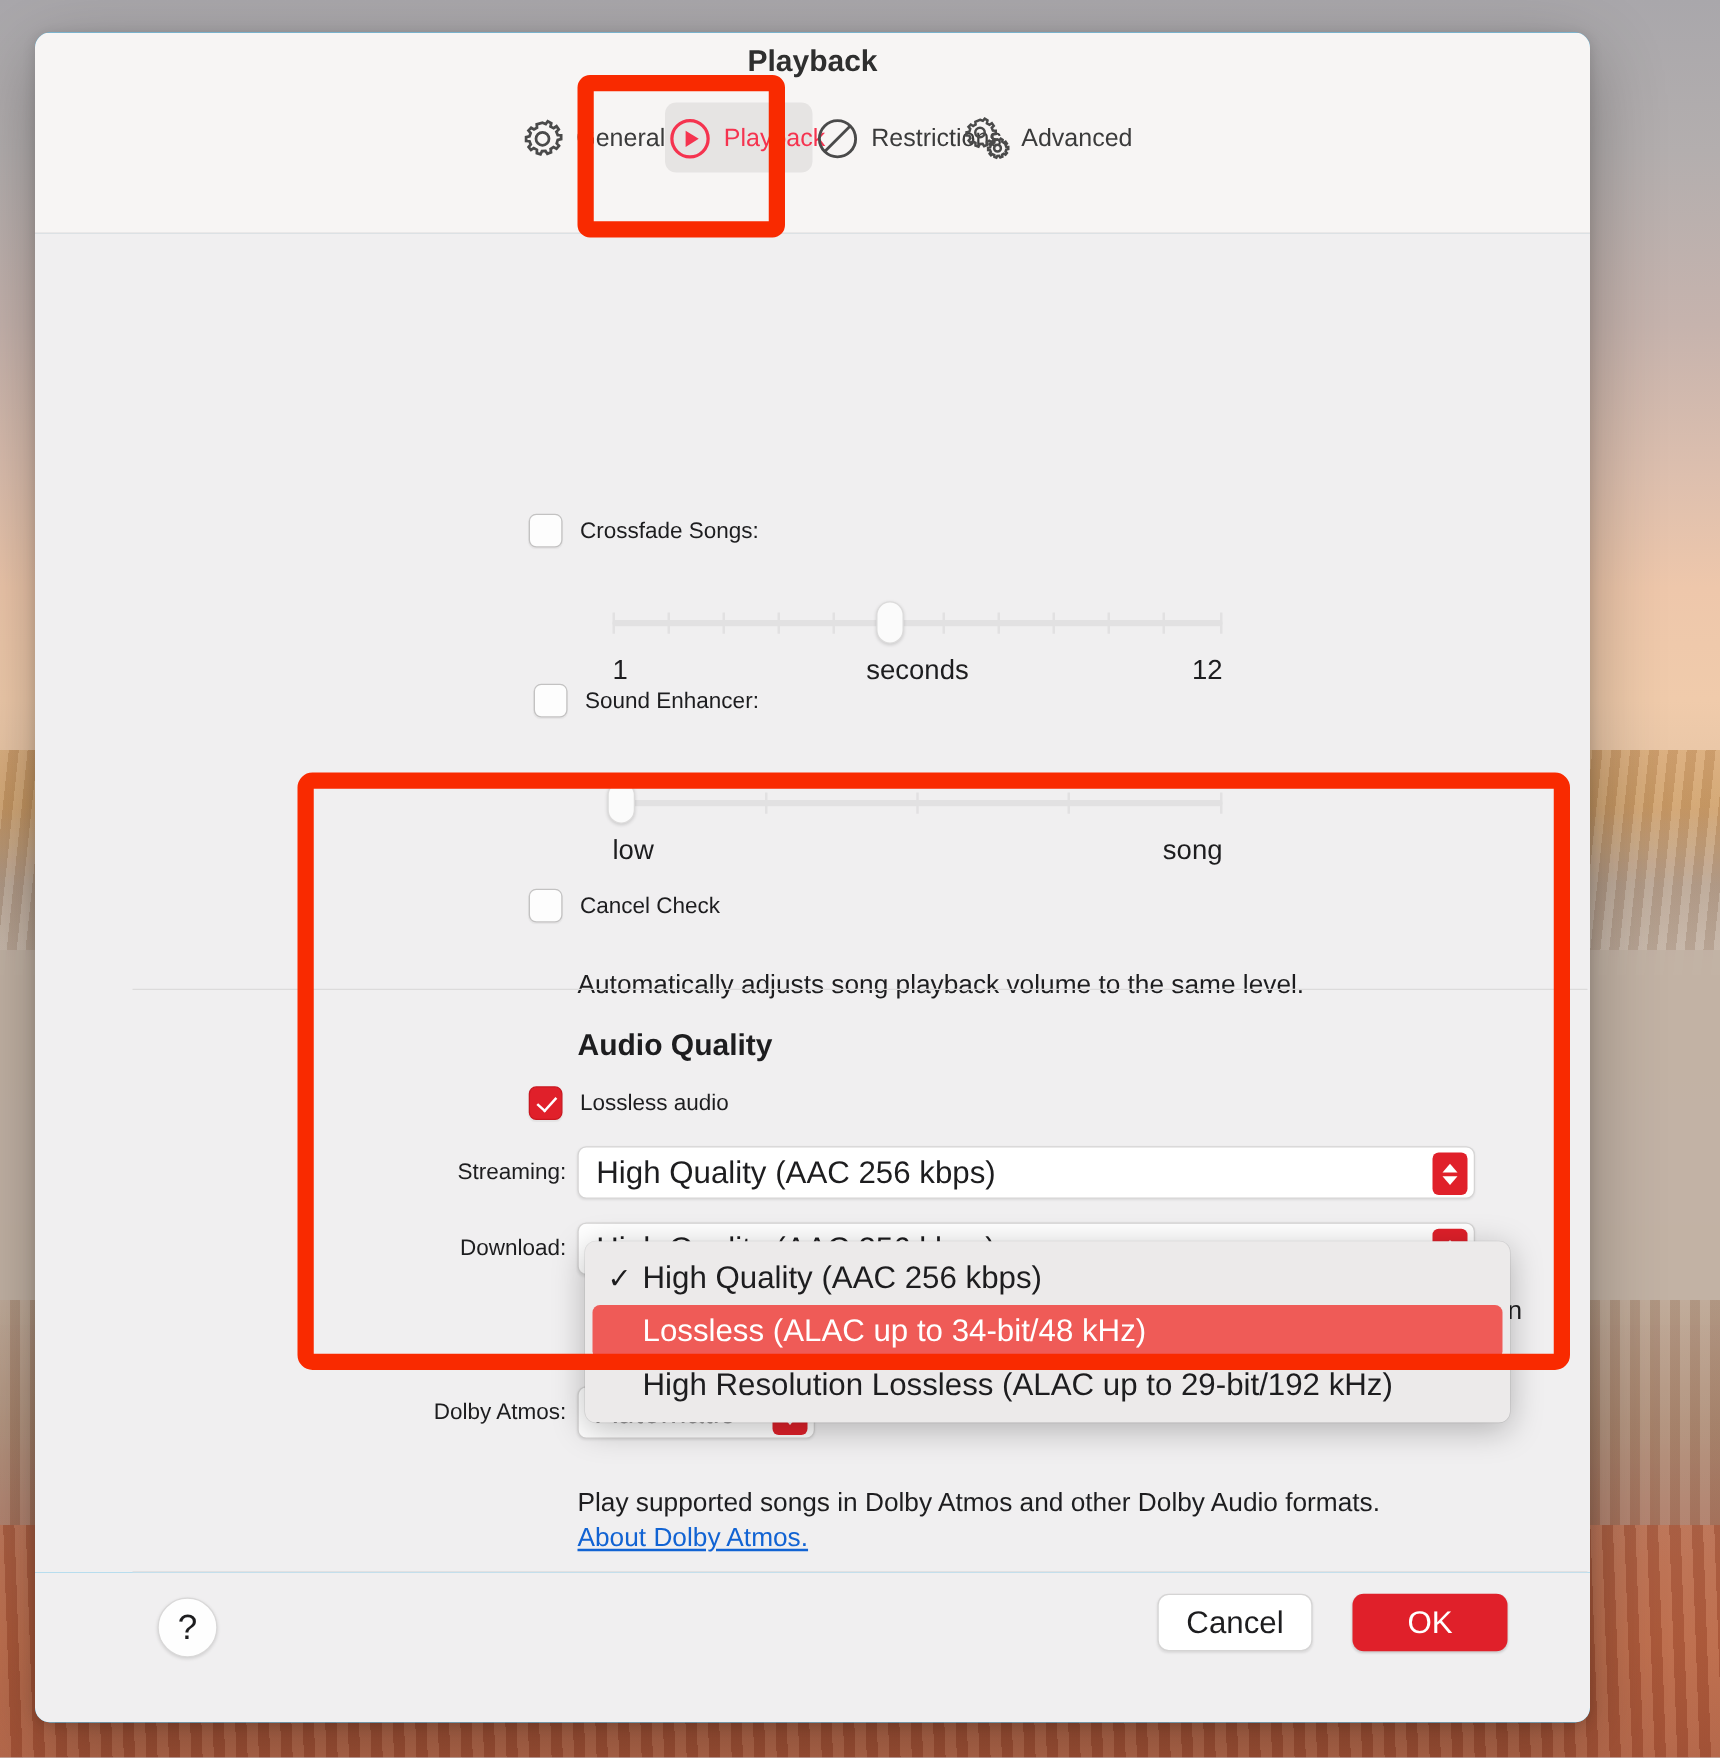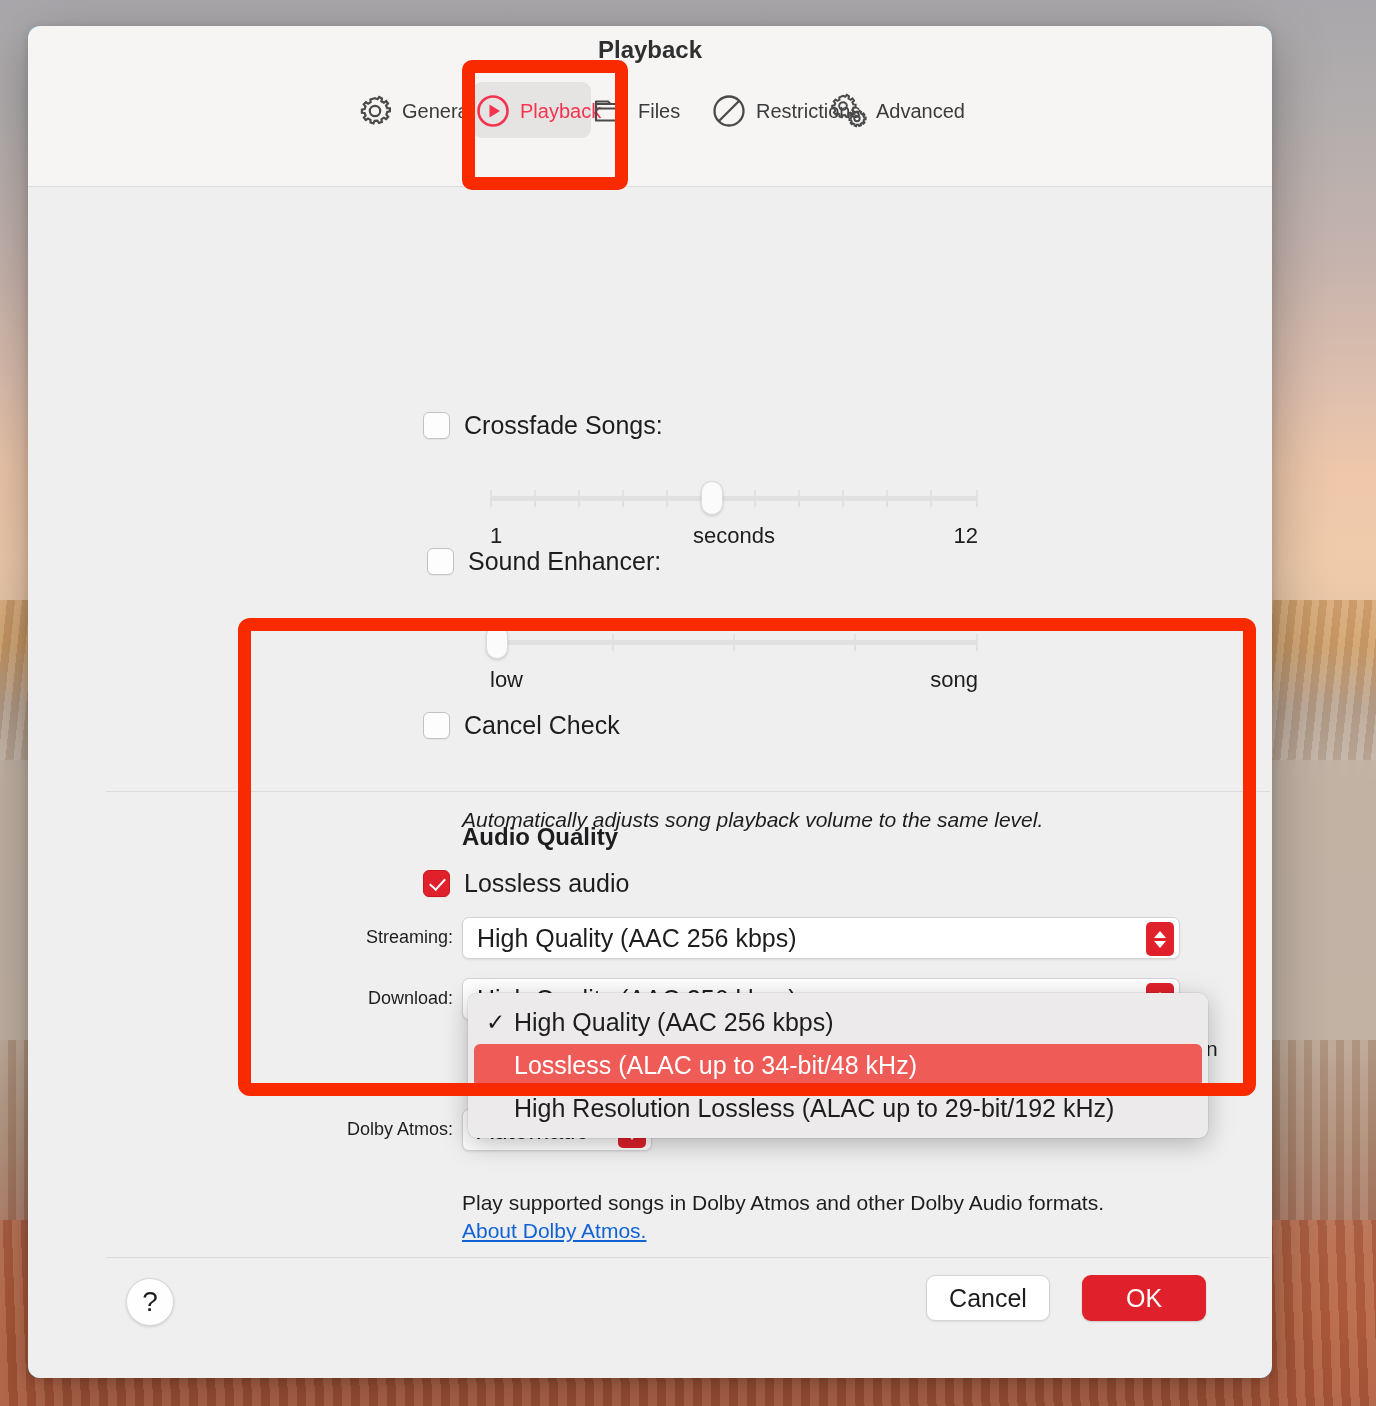--- a/index.html
+++ b/index.html
@@ -173,21 +173,21 @@
   .checkbox.checked::after {
     content: "";
     position: absolute;
     left: 9px; top: 4px;
     width: 7px; height: 13px;
     border: solid #fff;
     border-width: 0 2.8px 2.8px 0;
     transform: rotate(42deg);
   }
   .cb-label {
-    font-size: 25px;
+    font-size: 18px;
     color: #1d1d1f;
   }
 
   
   .slider {
     position: relative;
     width: 488px;
     height: 34px;
   }
   .slider .track {
@@ -425,30 +425,20 @@
       <div class="tab selected">
         <span class="ticon">
           <svg width="40" height="40" viewBox="0 0 40 40">
             <circle cx="20" cy="20" r="14.5" fill="none" stroke="#f5334f" stroke-width="2.6"></circle>
             <path d="M16.5 13.5 L27 20 L16.5 26.5 Z" fill="#f5334f"></path>
           </svg>
         </span>
         <span class="tlabel">Playback</span>
       </div>
 
-      <div class="tab">
-        <span class="ticon">
-          <svg width="40" height="40" viewBox="0 0 40 40" fill="none" stroke="#4a4a4a" stroke-width="2.2" stroke-linejoin="round">
-            <path d="M5 13 L5 29.5 L35 29.5 L35 13 Z"></path>
-            <path d="M5 13 L5 10.5 L17 10.5 L19.5 13"></path>
-            <path d="M5 17.5 L35 17.5"></path>
-          </svg>
-        </span>
-        <span class="tlabel">Files</span>
-      </div>
 
       <div class="tab">
         <span class="ticon">
           <svg width="40" height="40" viewBox="0 0 40 40" fill="none" stroke="#4a4a4a" stroke-width="2.3">
             <circle cx="20" cy="20" r="14.5"></circle>
             <line x1="10" y1="30" x2="30" y2="10"></line>
           </svg>
         </span>
         <span class="tlabel">Restrictions</span>
       </div>
@@ -515,21 +505,21 @@
 
     <div class="slider-caption" style="position:absolute; left:462px; top:480px;">
       <span style="left:0px;">low</span>
       <span style="right:0px;">song</span>
     </div>
 
     <div class="row-cb" style="position:absolute; left:395px; top:524px;">
       <div class="checkbox"></div>
       <div class="cb-label">Cancel Check</div>
     </div>
-    <div class="desc" style="position:absolute; left:434px; top:621px;font-style:italic;">Automatically adjusts song playback volume to the same level.</div>
+    <div class="desc" style="position:absolute; left:434px; top:589px;">Automatically adjusts song playback volume to the same level.</div>
 
     <div class="hr" style="position:absolute; left:78px; top:604px; width:1164px;"></div>
 
     <div class="sec-title" style="position:absolute; left:434px; top:636px;">Audio Quality</div>
 
     <div class="row-cb" style="position:absolute; left:395px; top:682px;">
       <div class="checkbox checked"></div>
       <div class="cb-label">Lossless audio</div>
     </div>
 

